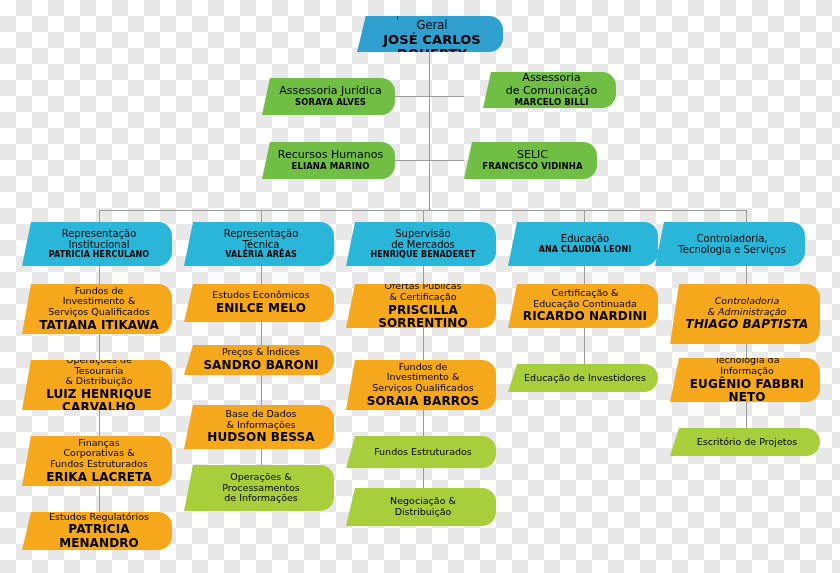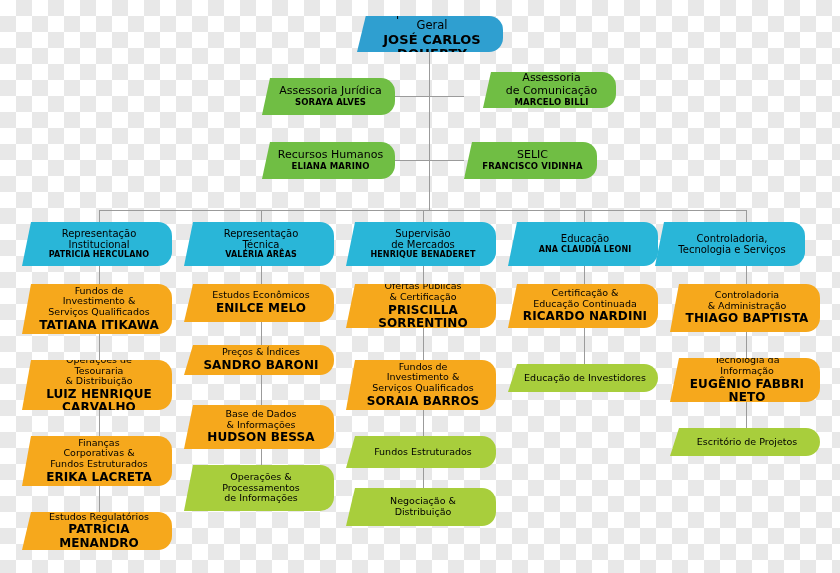--- a/index.html
+++ b/index.html
@@ -200,21 +200,21 @@
   <div class="node c-orange t-sub" style="left:508px;top:284px;width:150px;height:44px;">
     <span class="ttl">Certificação &amp;
 Educação Continuada</span>
     <span class="nm">RICARDO NARDINI</span>
   </div>
   <div class="node c-lgreen t-sub" style="left:508px;top:364px;width:150px;height:28px;">
     <span class="ttl">Educação de Investidores</span>
 
   </div>
 
-  <div class="node c-orange t-sub" style="left:670px;top:284px;width:150px;height:48px;">
+  <div class="node c-orange t-sub" style="left:670px;top:284px;width:150px;height:60px;font-style:italic;">
     <span class="ttl">Controladoria
 &amp; Administração</span>
     <span class="nm">THIAGO BAPTISTA</span>
   </div>
   <div class="node c-orange t-sub" style="left:670px;top:358px;width:150px;height:44px;">
     <span class="ttl">Tecnologia da
 Informação</span>
     <span class="nm">EUGÊNIO FABBRI NETO</span>
   </div>
   <div class="node c-lgreen t-sub" style="left:670px;top:428px;width:150px;height:28px;">

